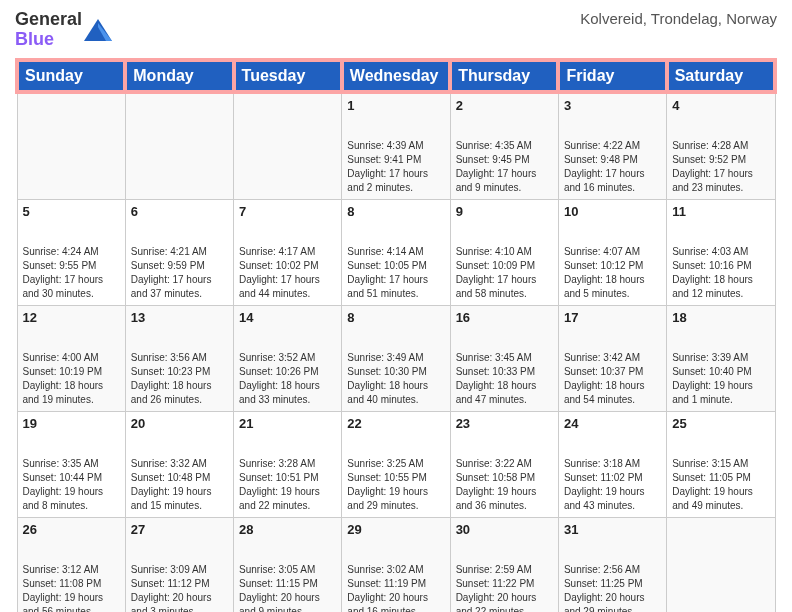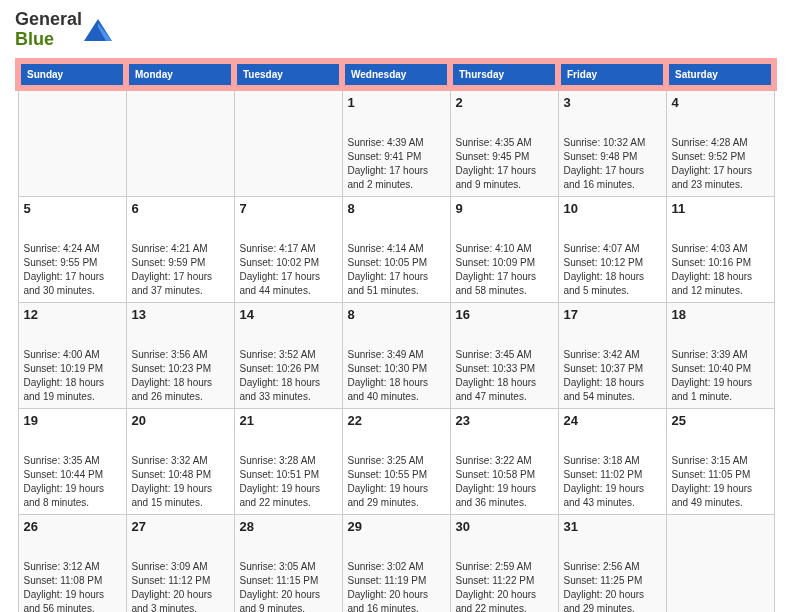--- a/index.html
+++ b/index.html
@@ -23,21 +23,21 @@
       gap: 0px;
     }
     .logo-text-general {
       font-size: 18px;
       font-weight: bold;
       color: #333;
     }
     .logo-text-blue {
       font-size: 18px;
       font-weight: bold;
-      color: #4d7c0f;
+      color: #8b5cf6;
     }
     .logo-icon {
       width: 28px;
       height: 22px;
       margin-left: 2px;
     }
     .title-area {
       text-align: right;
     }
     .month-title {
@@ -52,23 +52,23 @@
     table {
       width: 100%;
       border-collapse: collapse;
       table-layout: fixed;
     }
     .day-header {
       background-color: #2060c0;
       color: #fff;
       text-align: left;
       padding: 5px 6px;
-      font-size: 10px;
-      font-weight: bold;
-      border: 6px solid #fca5a5;
+      font-size: 16px;
+      font-weight: bold;
+      border: 4px solid #fca5a5;
     }
     td {
       border: 1px solid #ccc;
       vertical-align: top;
       padding: 4px 5px;
       font-size: 10.5px;
       color: #222;
       height: 88px;
     }
     .day-num {
@@ -97,20 +97,21 @@
     <div style="display:flex; flex-direction:column; line-height:1.1;">
       <span class="logo-text-general">General</span>
       <span class="logo-text-blue">Blue</span>
     </div>
     <svg class="logo-icon" viewBox="0 0 28 22" xmlns="http://www.w3.org/2000/svg">
       <polygon points="0,22 14,0 28,22" fill="#2060c0"></polygon>
       <polygon points="14,8 22,22 28,22 14,4" fill="#60aaff" opacity="0.7"></polygon>
     </svg>
   </div>
   <div class="title-area">
+    <div class="location-title">Kolvereid, Trondelag, Norway</div>
   </div>
 </div>
 
 <table>
   <thead>
     <tr>
 
     <th class="day-header">Sunday</th>
         <th class="day-header">Monday</th>
         <th class="day-header">Tuesday</th>
@@ -132,21 +133,21 @@
 Daylight: 17 hours and 2 minutes.</div>
         </td>
         <td>
           <span class="day-num">2</span>
           <div class="cell-info">Sunrise: 4:35 AM
 Sunset: 9:45 PM
 Daylight: 17 hours and 9 minutes.</div>
         </td>
         <td>
           <span class="day-num">3</span>
-          <div class="cell-info">Sunrise: 10:32 AM
+          <div class="cell-info">Sunrise: 4:22 AM
 Sunset: 9:48 PM
 Daylight: 17 hours and 16 minutes.</div>
         </td>
         <td>
           <span class="day-num">4</span>
           <div class="cell-info">Sunrise: 4:28 AM
 Sunset: 9:52 PM
 Daylight: 17 hours and 23 minutes.</div>
         </td>
       </tr>

